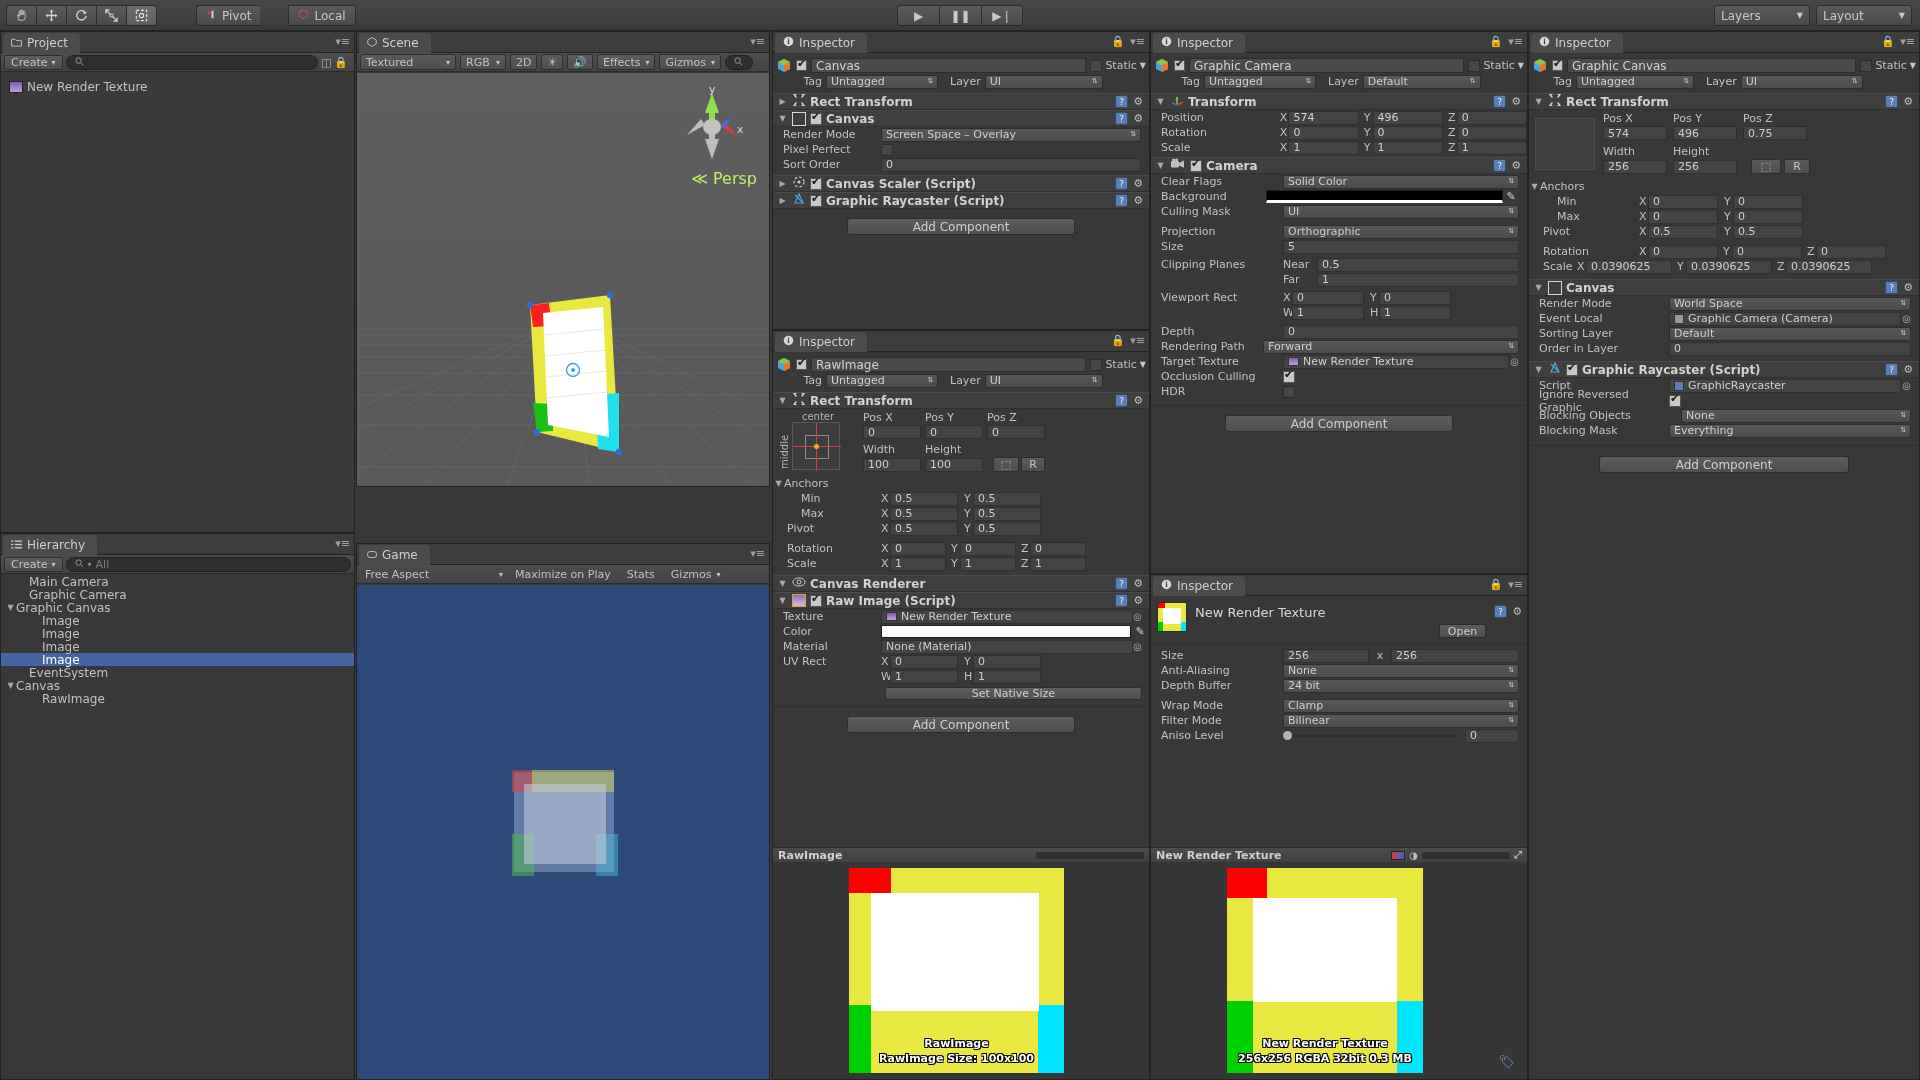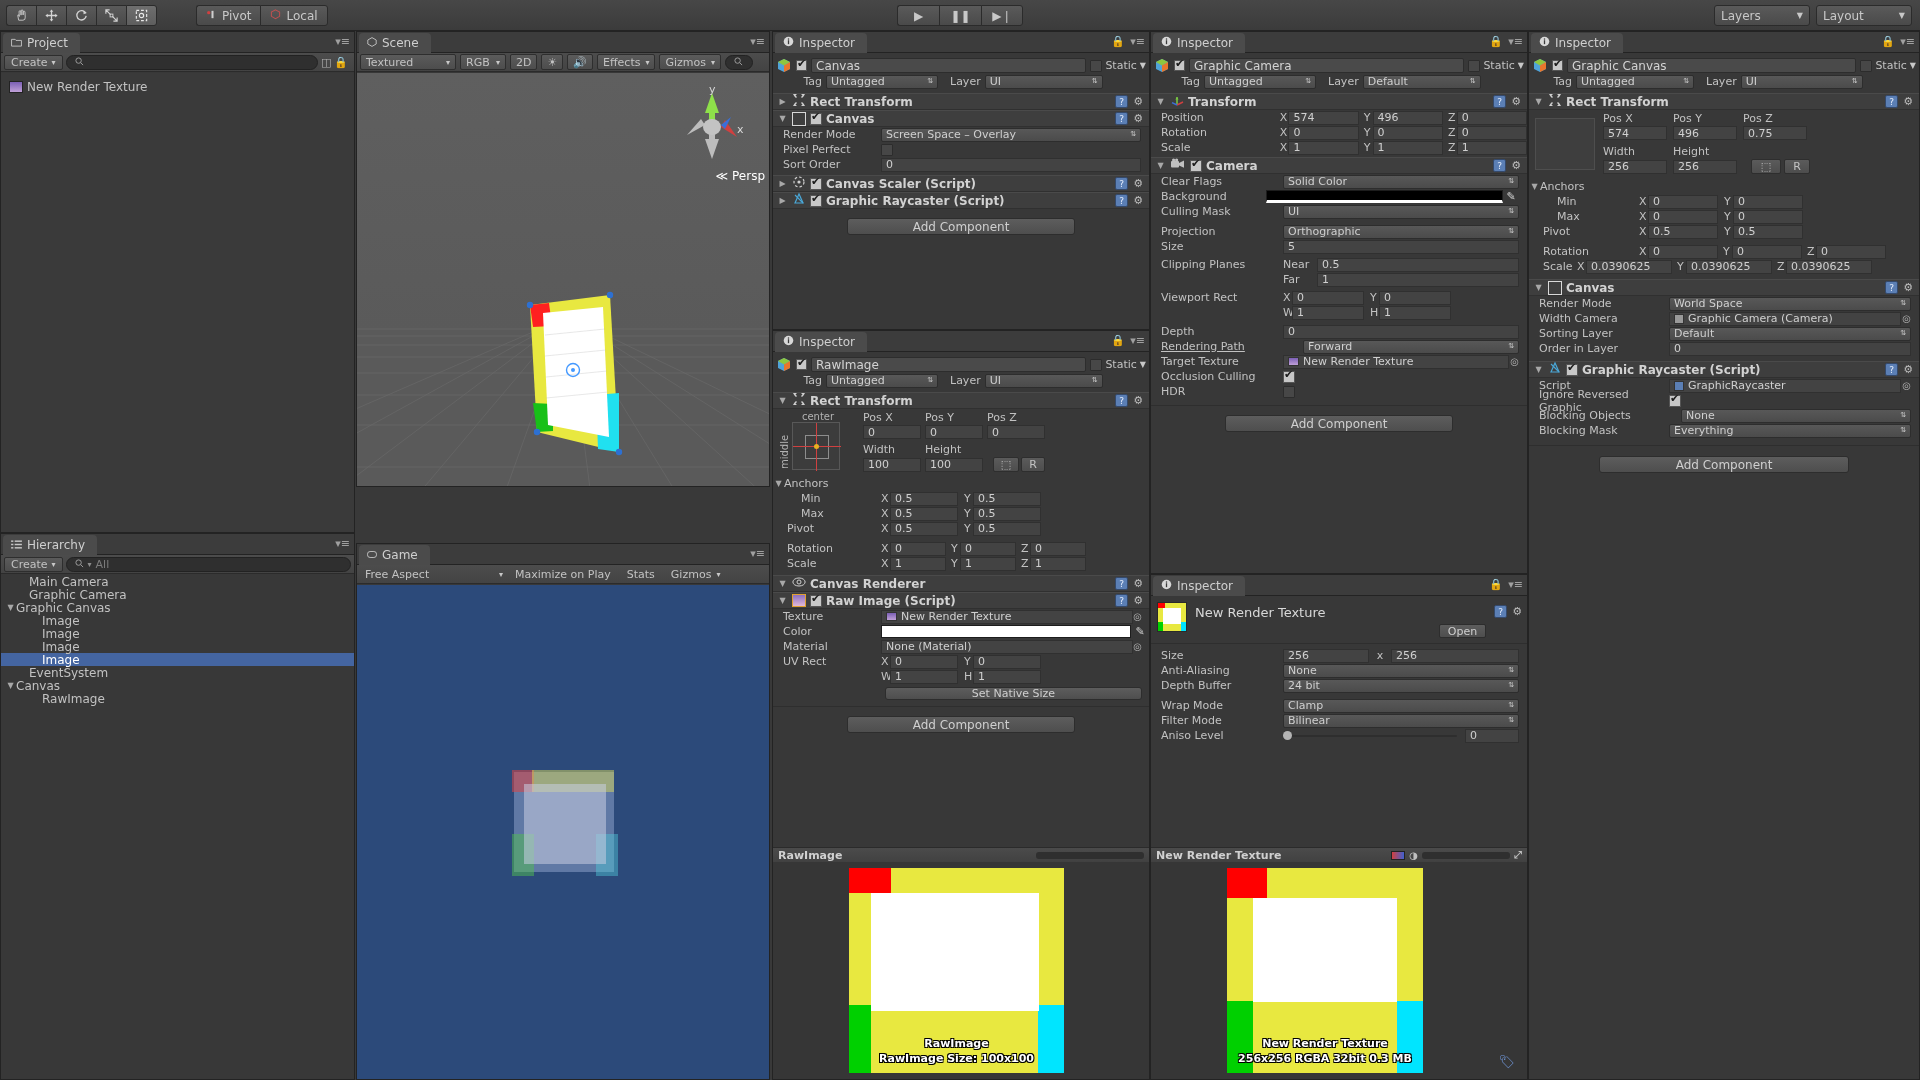--- a/index.html
+++ b/index.html
@@ -19,21 +19,21 @@
     background:linear-gradient(#5a5a5a,#4a4a4a);border:1px solid #2b2b2b;color:#c8c8c8;
     font-size:12px;padding:0 7px;}
   .tbtn.on{background:linear-gradient(#6e6e6e,#5e5e5e);}
   .tbtn.first{border-radius:3px 0 0 3px;}
   .tbtn.last{border-radius:0 3px 3px 0;}
   .tools{position:absolute;left:6px;top:5px;display:flex;}
   .tools .tbtn{border-right-width:0;}
   .tools .tbtn.last{border-right-width:1px;}
   .pivotgrp{position:absolute;left:196px;top:5px;display:flex;}
   .pivotgrp .tbtn{border-right-width:0;padding:0 9px;}
-  .pivotgrp .tbtn.last{border-right-width:1px;}
+  .pivotgrp .tbtn.last{border-right-width:1px;margin-left:28px;}
   .playgrp{position:absolute;left:50%;top:5px;transform:translateX(-50%);display:flex;}
   .playgrp .tbtn{width:42px;border-right-width:0;}
   .playgrp .tbtn.last{border-right-width:1px;}
   .rightgrp{position:absolute;right:8px;top:5px;display:flex;gap:6px;}
   .drop{height:21px;min-width:96px;background:linear-gradient(#5a5a5a,#4a4a4a);
     border:1px solid #2b2b2b;border-radius:3px;display:flex;align-items:center;
     justify-content:space-between;padding:0 6px;color:#c8c8c8;font-size:12px;}
   .caret{font-size:8px;color:#c8c8c8;}
 
   
@@ -408,21 +408,21 @@
             <path d="M33 72 L40 52 L26 52 Z" fill="#bdbdbd"></path>
             <rect x="30" y="40" width="6" height="14" fill="#bdbdbd"></rect>
             <path d="M8 48 L26 38 L22 32 Z" fill="#bdbdbd"></path>
             <ellipse cx="33" cy="40" rx="9" ry="8" fill="#c3c3c3"></ellipse>
             <path d="M58 50 L42 40 L46 33 Z" fill="#d04040"></path>
             <path d="M52 30 L42 38 L46 42 Z" fill="#3a6fd8"></path>
             <text x="58" y="46" fill="#d8d8d8" font-size="11" font-family="DejaVu Sans">x</text>
             <text x="30" y="6" fill="#d8d8d8" font-size="11" font-family="DejaVu Sans">y</text>
           </svg>
         </div>
-        <div style="position:absolute;right:4px;top:96px;color:#ffffff;font-size:12px;">
+        <div style="position:absolute;right:12px;top:96px;color:#bef264;font-size:16px;">
           <span>≪</span>
           <span>Persp</span>
         </div>
       </div>
     </div>
   </div>
 
   <div class="panel" style="left:356px;top:543px;width:414px;height:537px;">
     <div class="tabbar">
       <div class="tab">
@@ -1004,21 +1004,21 @@
         <span class="axislbl">W</span>
         <span class="fieldflat" style="width:72px;">1</span>
         <span class="axislbl" style="margin-left:6px;">H</span>
         <span class="fieldflat" style="width:72px;">1</span>
       </div>
       <div class="prop" style="margin-top:4px;">
         <span class="plabel" style="width:132px;">Depth</span>
         <span class="fieldflat" style="flex:1;margin-right:8px;">0</span>
       </div>
       <div class="prop">
-        <span class="plabel" style="width:152px;text-decoration:underline;">Rendering Path</span>
+        <span class="plabel" style="width:112px;">Rendering Path</span>
         <span class="popup" style="flex:1;margin-right:8px;">
           <span>Forward</span>
             <span class="ar">⇅</span>
         </span>
       </div>
       <div class="prop">
         <span class="plabel" style="width:132px;">Target Texture</span>
         <span class="fieldflat" style="flex:1;margin-right:18px;gap:4px;">
           <span style="width:11px;height:9px;background:linear-gradient(#7b5fb5,#c0a0d8);border:1px solid #333;display:inline-block;"></span>
           <span>New Render Texture</span>
@@ -1300,21 +1300,21 @@
       </div>
       <div id="gcanvas-canvas-props">
           <div class="prop" style="position: relative;">
             <span class="plabel" style="width: 140px;">Render Mode</span>
             <span class="popup" style="flex: 1 1 0%; margin-right: 8px;">
               <span>World Space</span>
               <span class="ar">⇅</span>
             </span>
           </div>
           <div class="prop" style="position: relative;">
-            <span class="plabel" style="width: 140px;">Width Camera</span>
+            <span class="plabel" style="width: 140px;">Event Local</span>
             <span class="fieldflat" style="flex: 1 1 0%; margin-right: 18px; gap: 4px;">
               <span style="width: 10px; height: 10px; display: inline-block; background: rgb(154, 154, 154); border: 1px solid rgb(51, 51, 51);"></span>
               <span>Graphic Camera (Camera)</span>
             </span>
             <span style="position: absolute; right: 8px; color: rgb(176, 176, 176); font-size: 10px;">◎</span>
           </div>
           <div class="prop" style="position: relative;">
             <span class="plabel" style="width: 140px;">Sorting Layer</span>
             <span class="popup" style="flex: 1 1 0%; margin-right: 8px;">
               <span>Default</span>

